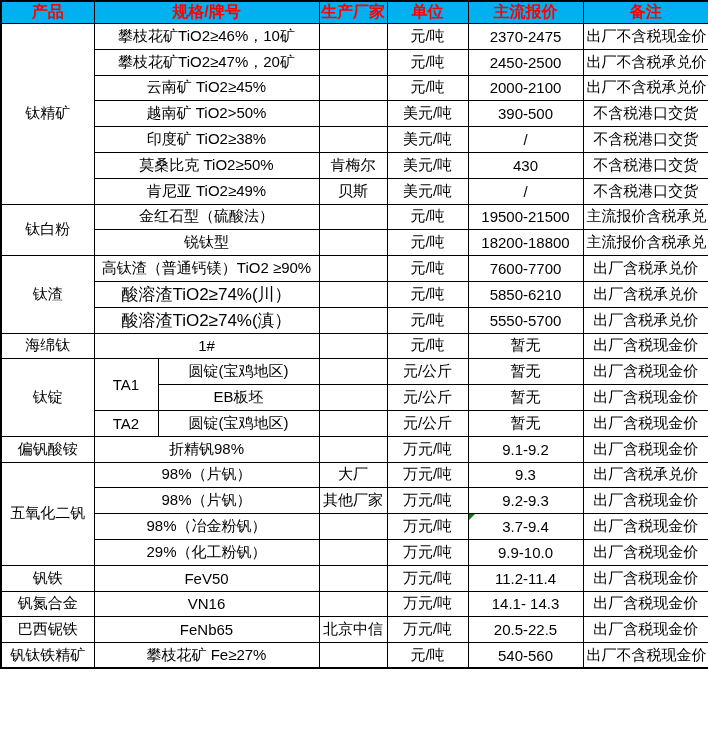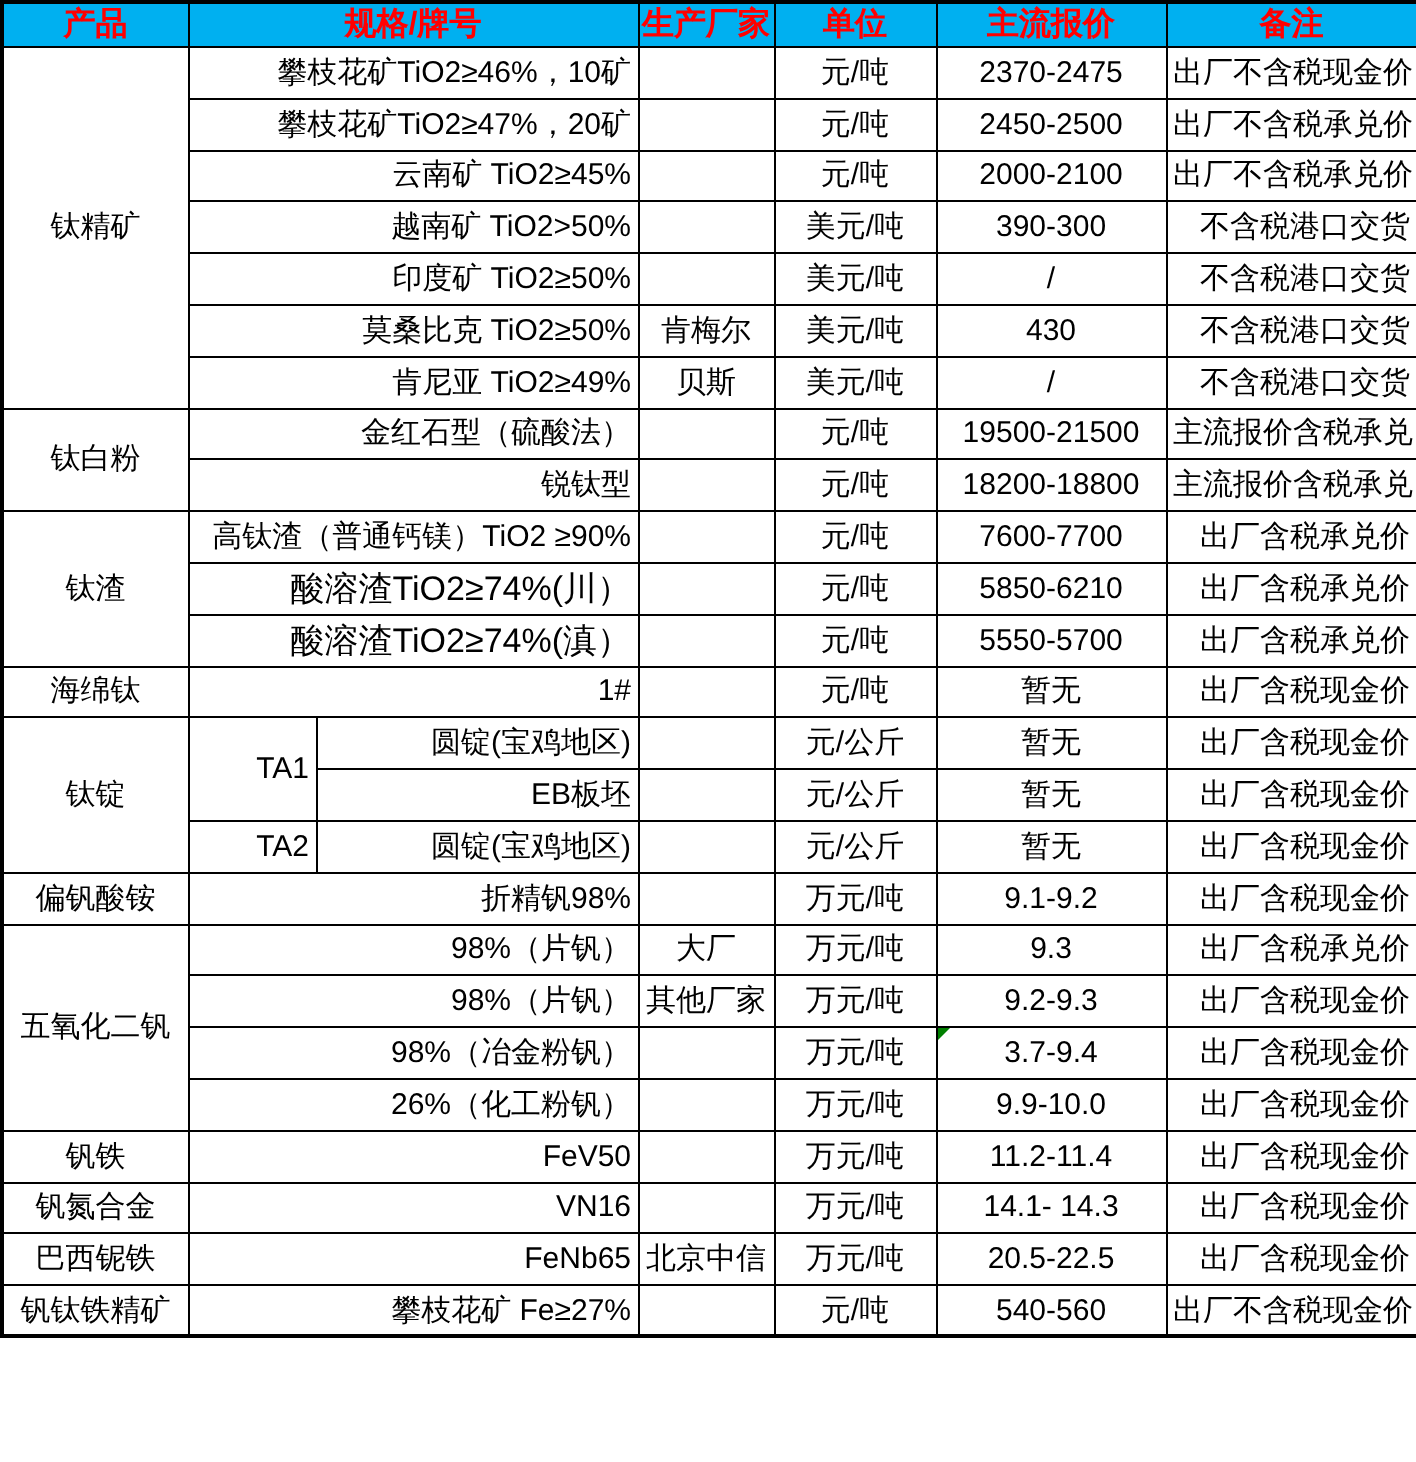--- a/index.html
+++ b/index.html
@@ -32,21 +32,21 @@
   tbody tr{height:25.8px;}
   th{
     background:var(--header-bg);
     color:var(--header-text);
     font-weight:bold;
     font-size:16px;
     text-align:center;
     padding:0;
   }
   td.c{text-align:center;}
-  td.l{text-align:right;}
+  td.l{text-align:center;}
   td.sm{font-size:17px;}
   td.price-cell{position:relative;margin-left:40px;}
   .corner-marker{
     position:absolute;top:0;left:0;
     width:0;height:0;
     border-top:6px solid var(--marker);
     border-right:6px solid transparent;
   }
 </style>
 </head>
@@ -92,25 +92,25 @@
       <td colspan="2" class="l">云南矿 TiO2≥45%</td>
       <td class="c"></td>
       <td class="c">元/吨</td>
       <td class="c price-cell">2000-2100</td>
       <td class="l">出厂不含税承兑价</td>
     </tr>
     <tr>
       <td colspan="2" class="l">越南矿 TiO2&gt;50%</td>
       <td class="c"></td>
       <td class="c">美元/吨</td>
-      <td class="c price-cell">390-300</td>
-      <td class="l">不含税港口交货</td>
-    </tr>
-    <tr>
-      <td colspan="2" class="l">印度矿 TiO2≥50%</td>
+      <td class="c price-cell">390-500</td>
+      <td class="l">不含税港口交货</td>
+    </tr>
+    <tr>
+      <td colspan="2" class="l">印度矿 TiO2≥38%</td>
       <td class="c"></td>
       <td class="c">美元/吨</td>
       <td class="c price-cell">/</td>
       <td class="l">不含税港口交货</td>
     </tr>
     <tr>
       <td colspan="2" class="l">莫桑比克 TiO2≥50%</td>
       <td class="c">肯梅尔</td>
       <td class="c">美元/吨</td>
       <td class="c price-cell">430</td>
@@ -216,21 +216,21 @@
       <td class="l">出厂含税现金价</td>
     </tr>
     <tr>
       <td colspan="2" class="l">98%（冶金粉钒）</td>
       <td class="c"></td>
       <td class="c">万元/吨</td>
       <td class="c price-cell"><span class="corner-marker"></span><span>3.7-9.4</span></td>
       <td class="l">出厂含税现金价</td>
     </tr>
     <tr>
-      <td colspan="2" class="l">26%（化工粉钒）</td>
+      <td colspan="2" class="l">29%（化工粉钒）</td>
       <td class="c"></td>
       <td class="c">万元/吨</td>
       <td class="c price-cell">9.9-10.0</td>
       <td class="l">出厂含税现金价</td>
     </tr>
     <tr>
       <td class="c">钒铁</td>
       <td colspan="2" class="l">FeV50</td>
       <td class="c"></td>
       <td class="c">万元/吨</td>

